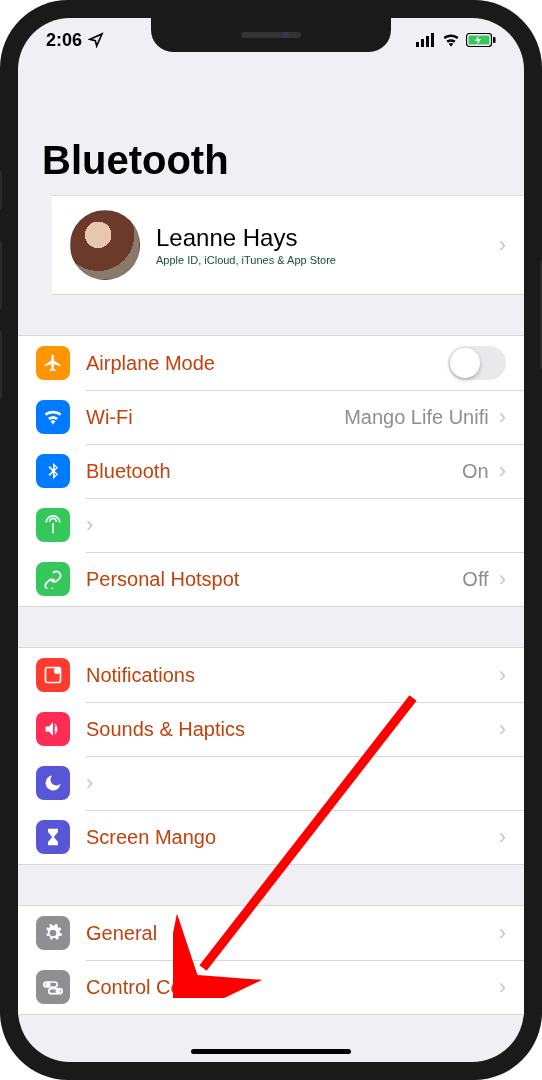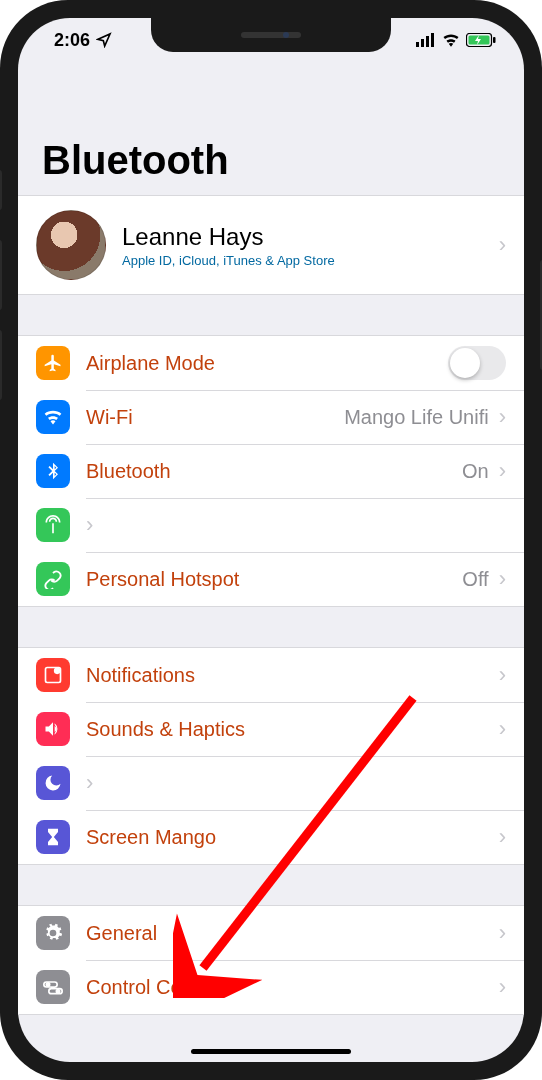--- a/index.html
+++ b/index.html
@@ -51,21 +51,21 @@
     justify-content:center;
   }
   .notch-dot {
     width:6px;height:6px;border-radius:50%;background:#2b3a55;position:absolute;left:55%;
   }
   .notch-speaker{
     width:60px;height:6px;border-radius:3px;background:#333;
   }
   .status-bar {
     position: absolute;
-    top: 0; left: 8px; right: 0;
+    top: 0; left: 0; right: 0;
     height: 44px;
     display: flex;
     justify-content: space-between;
     align-items: center;
     padding: 0 28px;
     z-index: 40;
     font-weight: 600;
     font-size: 18px;
     color: #000;
   }
@@ -84,30 +84,31 @@
     color:#000;
   }
   .profile-row {
     background:#fff;
     border-top:1px solid #d8d8dc;
     border-bottom:1px solid #d8d8dc;
     display:flex;
     align-items:center;
     padding:14px 18px;
     gap:16px;
+    margin-left:34px;
   }
   .avatar {
     width:70px;height:70px;border-radius:50%;
     background: radial-gradient(circle at 40% 35%, #e8c7b0 0 22%, #6b3a2a 22% 60%, #8a7a6a 60% 100%);
     flex-shrink:0;
     border:0.5px solid rgba(0,0,0,0.1);
   }
   .profile-text { flex:1; }
   .profile-name { font-size:24px; color:#000; }
-  .profile-sub { font-size:13px; color:#0369a1; margin-top:2px; }
+  .profile-sub { font-size:11px; color:#14532d; margin-top:2px; }
   .chevron {
     color:#c7c7cc;
     font-size:22px;
     font-weight:300;
   }
   .group {
     margin-top:40px;
     background:#fff;
     border-top:1px solid #d8d8dc;
     border-bottom:1px solid #d8d8dc;

